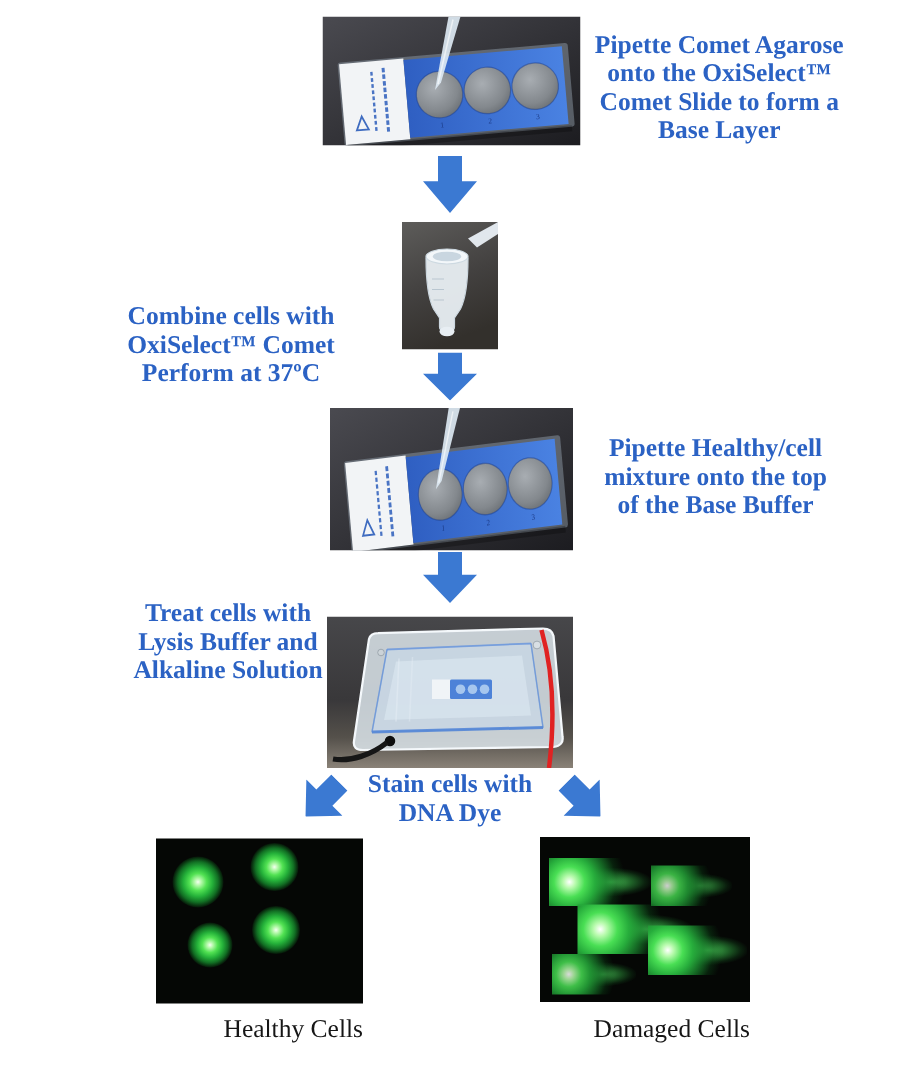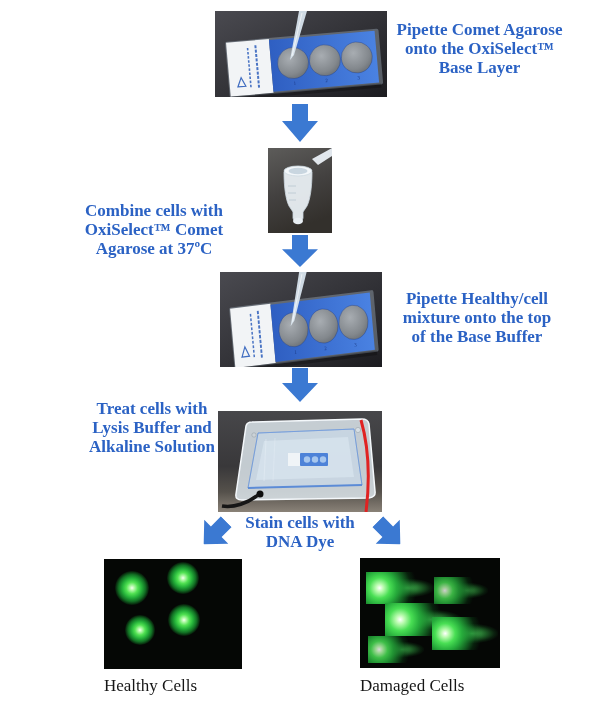--- a/index.html
+++ b/index.html
@@ -20,21 +20,21 @@
   #p-tank{left:218px;top:411px;}
   .fluor{position:absolute;background:#050705;overflow:hidden;}
   #p-healthy{left:104px;top:559px;width:138px;height:110px;}
   #p-damaged{left:360px;top:558px;width:140px;height:110px;}
   .arrow{position:absolute;}
   #a1{left:282px;top:104px;}
   #a2{left:282px;top:235px;}
   #a3{left:282px;top:368px;}
   #a-dl{left:198px;top:517px;transform:rotate(45deg);}
   #a-dr{left:372px;top:517px;transform:rotate(-45deg);}
-  .caption{position:absolute;color:#161616;font-size:17px;line-height:19px;text-align:left;}
+  .caption{position:absolute;color:#161616;font-size:17px;line-height:19px;text-align:right;}
   #cap-h{left:104px;top:676px;width:138px;}
   #cap-d{left:360px;top:676px;width:140px;}
   .dot{position:absolute;border-radius:50%;
     background:radial-gradient(circle,#f4fff0 0%,#b0f8a6 10%,#52e253 24%,#25b23a 40%,#127024 56%,rgba(7,45,13,0.5) 70%,rgba(0,0,0,0) 80%);}
   .comet{position:absolute;
     background:
       radial-gradient(circle at 20% 50%,#ffffff 0%,#b9fbae 7%,#49df54 18%,#27ad3c 30%,rgba(26,134,46,0.75) 43%,rgba(13,82,27,0.35) 55%,rgba(0,0,0,0) 66%),
       radial-gradient(ellipse 50% 36% at 60% 50%,rgba(80,212,94,0.9) 0%,rgba(52,172,68,0.55) 42%,rgba(28,112,42,0.25) 68%,rgba(0,0,0,0) 84%);}
 </style>
 </head>
@@ -74,31 +74,32 @@
       <text x="142" y="73" font-size="5" fill="#16327a" opacity="0.85" text-anchor="middle">3</text>
       <rect x="14" y="79" width="150" height="4" fill="#000000" opacity="0.25"></rect>
     </g>
     <polygon points="84,0 92,0 79,44 75,49" fill="#dce8f2" opacity="0.92"></polygon>
     <line x1="87" y1="2" x2="77" y2="45" stroke="#ffffff" stroke-width="1" opacity="0.6"></line>
   </svg>
 
   <div id="s1" class="step">
     <div>Pipette Comet Agarose</div>
     <div>onto the OxiSelect™</div>
+    <div>Comet Slide to form a</div>
     <div>Base Layer</div>
   </div>
 
   <svg id="a1" class="arrow" width="36" height="38" viewBox="0 0 36 36" preserveAspectRatio="none">
     <polygon points="10,0 26,0 26,16 36,16 18,36 0,16 10,16" fill="#3b79d2"></polygon>
   </svg>
 
   <div id="s2" class="step">
     <div>Combine cells with</div>
     <div>OxiSelect™ Comet</div>
-    <div>Agarose at 37ºC</div>
+    <div>Perform at 37ºC</div>
   </div>
 
   <svg id="p-tube" class="photo" width="64" height="85" viewBox="0 0 64 85">
     <defs>
       <linearGradient id="tubg" x1="0" y1="0" x2="0.3" y2="1">
         <stop offset="0" stop-color="#5d5c5a"></stop>
           <stop offset="0.55" stop-color="#434140"></stop>
           <stop offset="1" stop-color="#33302c"></stop>
       </linearGradient>
     </defs>

